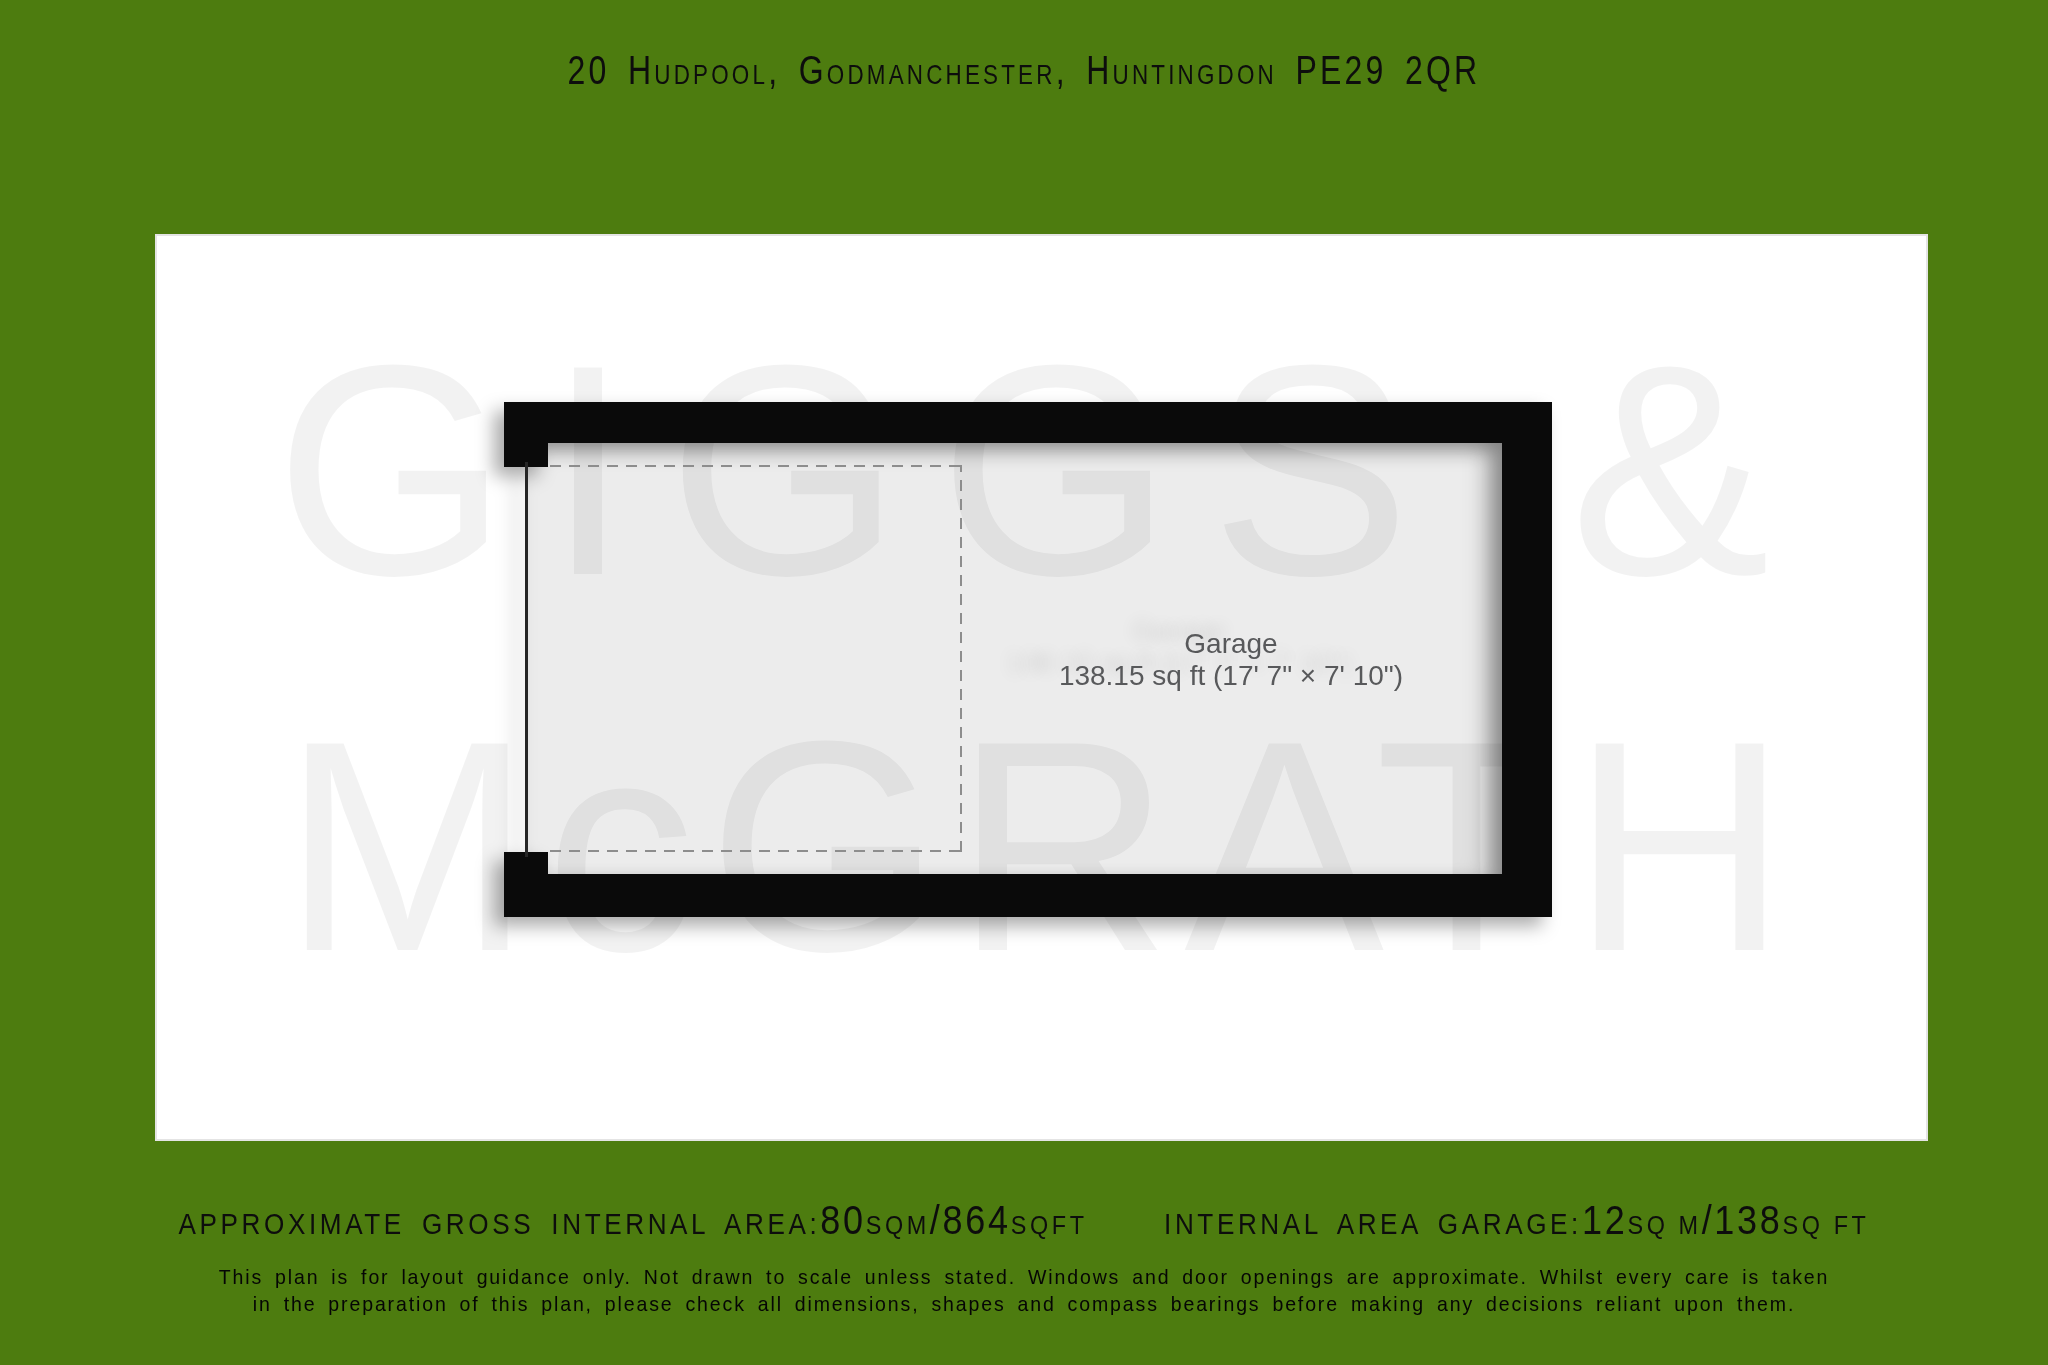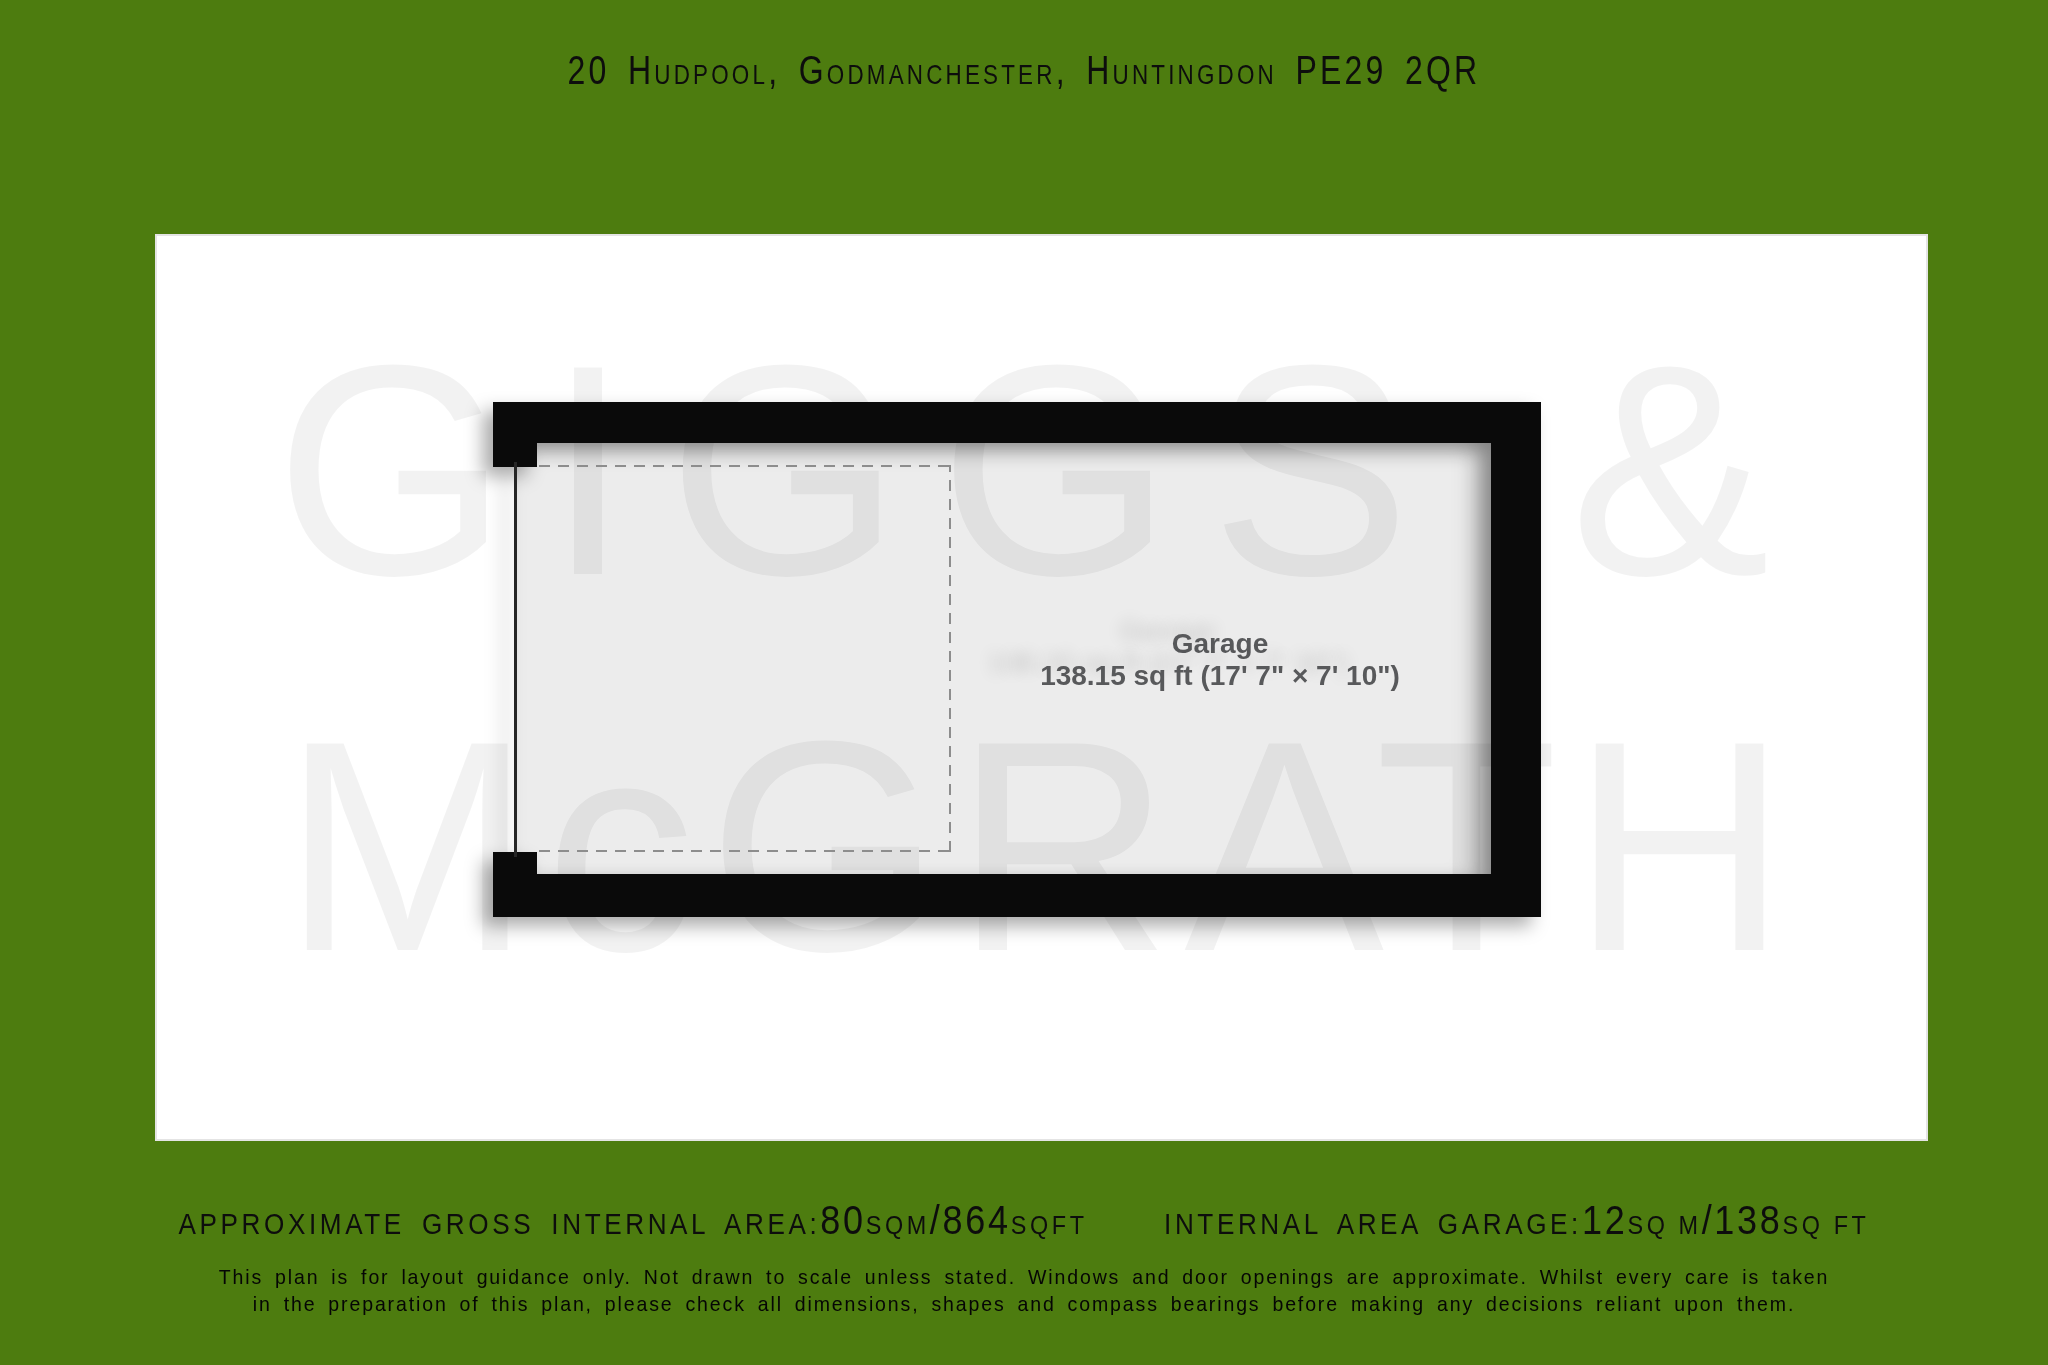--- a/index.html
+++ b/index.html
@@ -63,25 +63,24 @@
   }
   .wm2 {
     top: 460px;
     font-size: 300px;
     letter-spacing: 13px;
   }
 
   
   .plan {
     position: absolute;
-    left: 336px;
+    left: 347px;
     top: 166px;
     width: 1048px;
     height: 581px;
-    font-weight: bold;
   }
   .interior {
     position: absolute;
     left: 24px;
     top: 41px;
     width: 974px;
     height: 431px;
     background: var(--interior, #ececec);
     box-shadow: inset -30px 0 22px -10px rgba(0,0,0,0.13),
                 inset 0 10px 14px -8px rgba(0,0,0,0.05);

